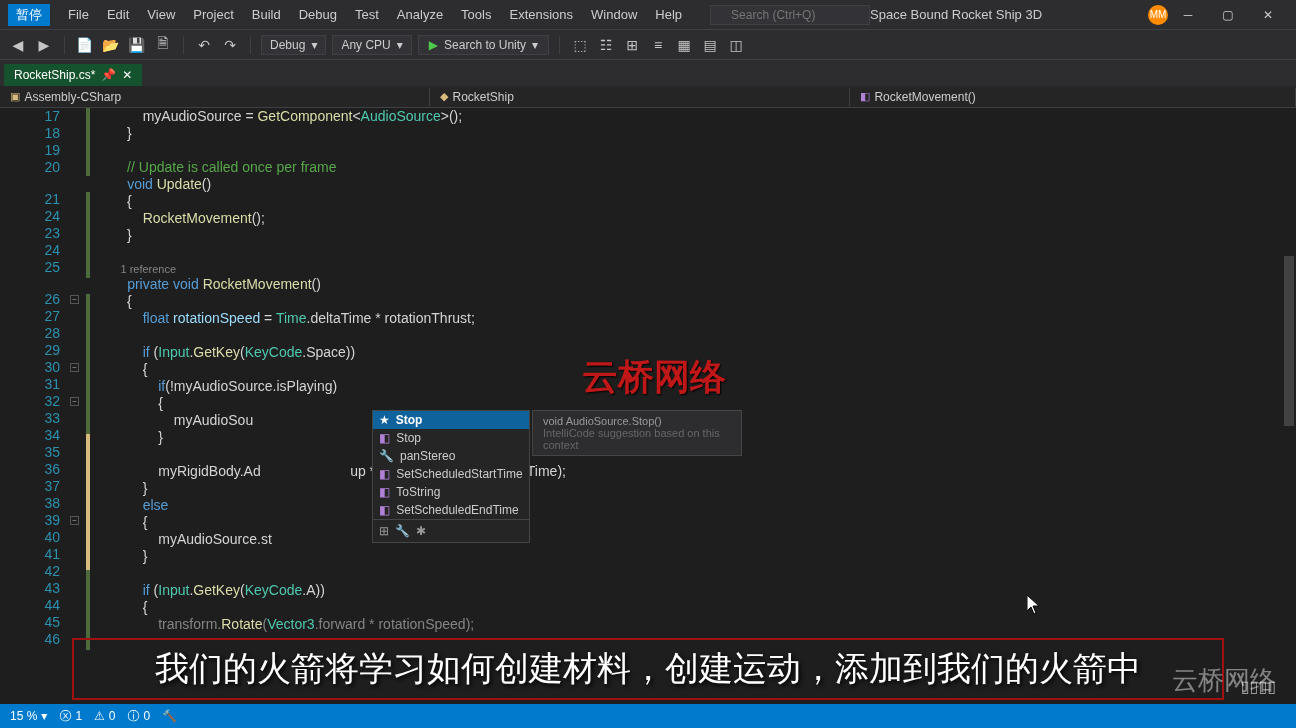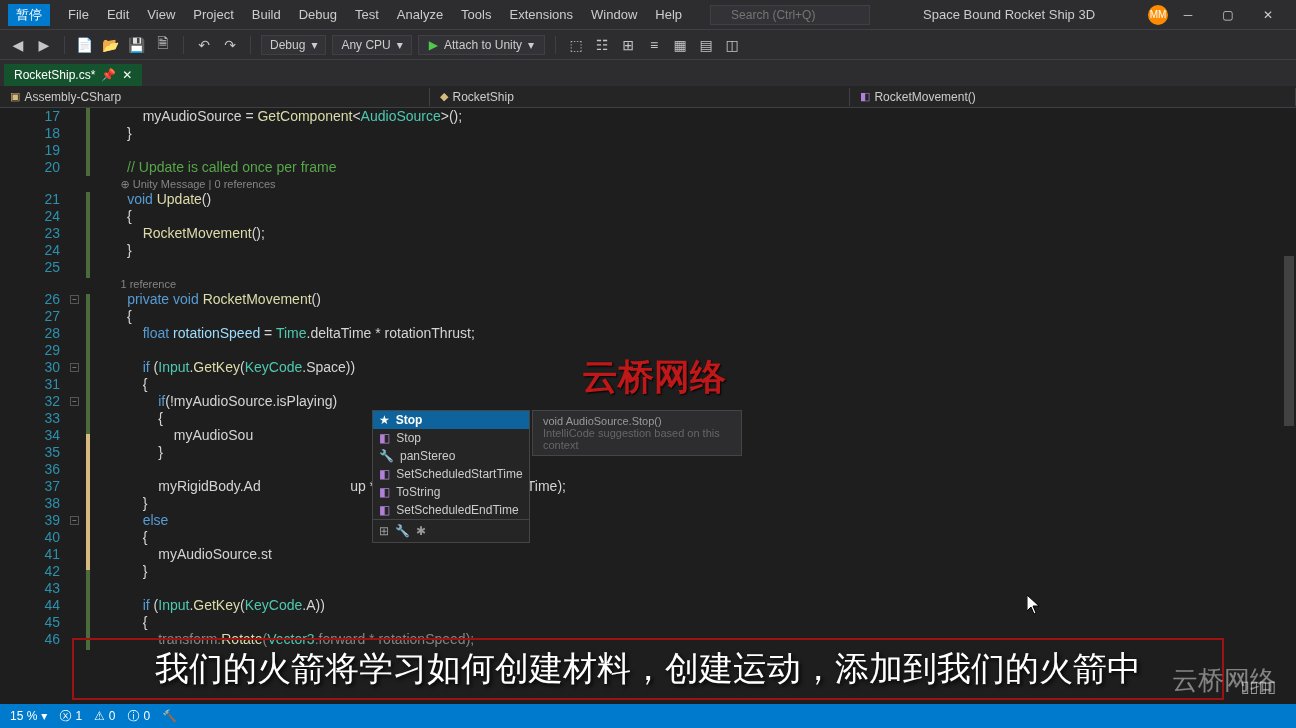--- a/index.html
+++ b/index.html
@@ -2,21 +2,21 @@
 <html><head>
 <meta charset="utf-8">
 <style>
 * { margin: 0; padding: 0; box-sizing: border-box; font-family: 'Segoe UI', Tahoma, sans-serif; }
 body { background: #1e1e1e; width: 1296px; height: 728px; overflow: hidden; position: relative; color: #ccc; font-size: 12px; }
 .titlebar { height: 30px; background: #2d2d30; display: flex; align-items: center; padding: 0 8px; border-bottom: 1px solid #3f3f46; }
 .titlebar .left-badge { background: #007acc; color: #fff; padding: 2px 8px; font-size: 13px; margin-right: 10px; }
 .menubar { display: flex; gap: 2px; }
 .menubar span { padding: 4px 8px; color: #ccc; cursor: pointer; font-size: 13px; }
 .searchbox { margin-left: 20px; background: #333337; border: 1px solid #3f3f46; padding: 2px 20px; width: 160px; color: #999; font-size: 12px; }
-.title-center { flex: 1; text-align: center; color: #ccc; font-size: 13px; }
+.title-center { flex: 1; color: #ccc; font-size: 13px; }
 .title-right { display: flex; align-items: center; }
 .avatar { width: 20px; height: 20px; background: #ff8c00; border-radius: 50%; color: #fff; font-size: 10px; display: flex; align-items: center; justify-content: center; }
 .winbtn { width: 40px; height: 30px; display: flex; align-items: center; justify-content: center; color: #ccc; cursor: pointer; }
 .toolbar { height: 30px; background: #2d2d30; display: flex; align-items: center; padding: 0 8px; gap: 6px; border-bottom: 1px solid #3f3f46; }
 .tb-icon { width: 20px; height: 20px; display: flex; align-items: center; justify-content: center; color: #c5c5c5; cursor: pointer; font-size: 14px; }
 .tb-sep { width: 1px; height: 18px; background: #3f3f46; margin: 0 4px; }
 .dropdown { background: #333337; border: 1px solid #3f3f46; padding: 2px 8px; color: #ccc; font-size: 12px; display: flex; align-items: center; gap: 6px; }
 .attach-btn { background: #333337; border: 1px solid #3f3f46; padding: 2px 10px; color: #ccc; font-size: 12px; display: flex; align-items: center; gap: 6px; }
 .play-icon { color: #4ec94e; }
 .tabbar { height: 26px; background: #2d2d30; display: flex; align-items: flex-end; padding-left: 4px; }
@@ -103,21 +103,21 @@
   <div class="dropdown">
       <span>Debug</span>
       <span>▾</span>
     </div>
   <div class="dropdown">
       <span>Any CPU</span>
       <span>▾</span>
     </div>
   <div class="attach-btn">
       <span class="play-icon">▶</span>
-      <span>Attach to Unity</span>
+      <span>Search to Unity</span>
       <span>▾</span>
     </div>
   <span class="tb-sep"></span>
   <span class="tb-icon">⬚</span>
   <span class="tb-icon">☷</span>
   <span class="tb-icon">⊞</span>
   <span class="tb-icon">≡</span>
   <span class="tb-icon">▦</span>
   <span class="tb-icon">▤</span>
   <span class="tb-icon">◫</span>
@@ -192,21 +192,20 @@
     <div class="change-bar" style="top:84px;height:86px"></div>
     <div class="change-bar" style="top:186px;height:140px"></div>
     <div class="change-bar yellow" style="top:326px;height:136px"></div>
     <div class="change-bar" style="top:462px;height:80px"></div>
   </div>
   <div class="code-area">
     <div class="code-line">            myAudioSource = <span class="method">GetComponent</span>&lt;<span class="type">AudioSource</span>&gt;();</div>
     <div class="code-line">        }</div>
     <div class="code-line"></div>
     <div class="code-line"><span class="comment">        // Update is called once per frame</span></div>
-    <div class="code-line refcount" style="height:15px">        <span style="color:#858585">⊕</span> <span>Unity Message | 0 references</span></div>
     <div class="code-line">        <span class="kw">void</span> <span class="method">Update</span><span>()</span></div>
     <div class="code-line">        {</div>
     <div class="code-line">            <span class="method">RocketMovement</span><span>();</span></div>
     <div class="code-line">        }</div>
     <div class="code-line"></div>
     <div class="code-line refcount" style="height:15px">        <span>1 reference</span></div>
     <div class="code-line">        <span class="kw">private</span> <span class="kw">void</span> <span class="method">RocketMovement</span><span>()</span></div>
     <div class="code-line">        {</div>
     <div class="code-line">            <span class="kw">float</span> <span class="field">rotationSpeed</span><span> = </span><span class="type">Time</span><span>.deltaTime * rotationThrust;</span></div>
     <div class="code-line"></div>

